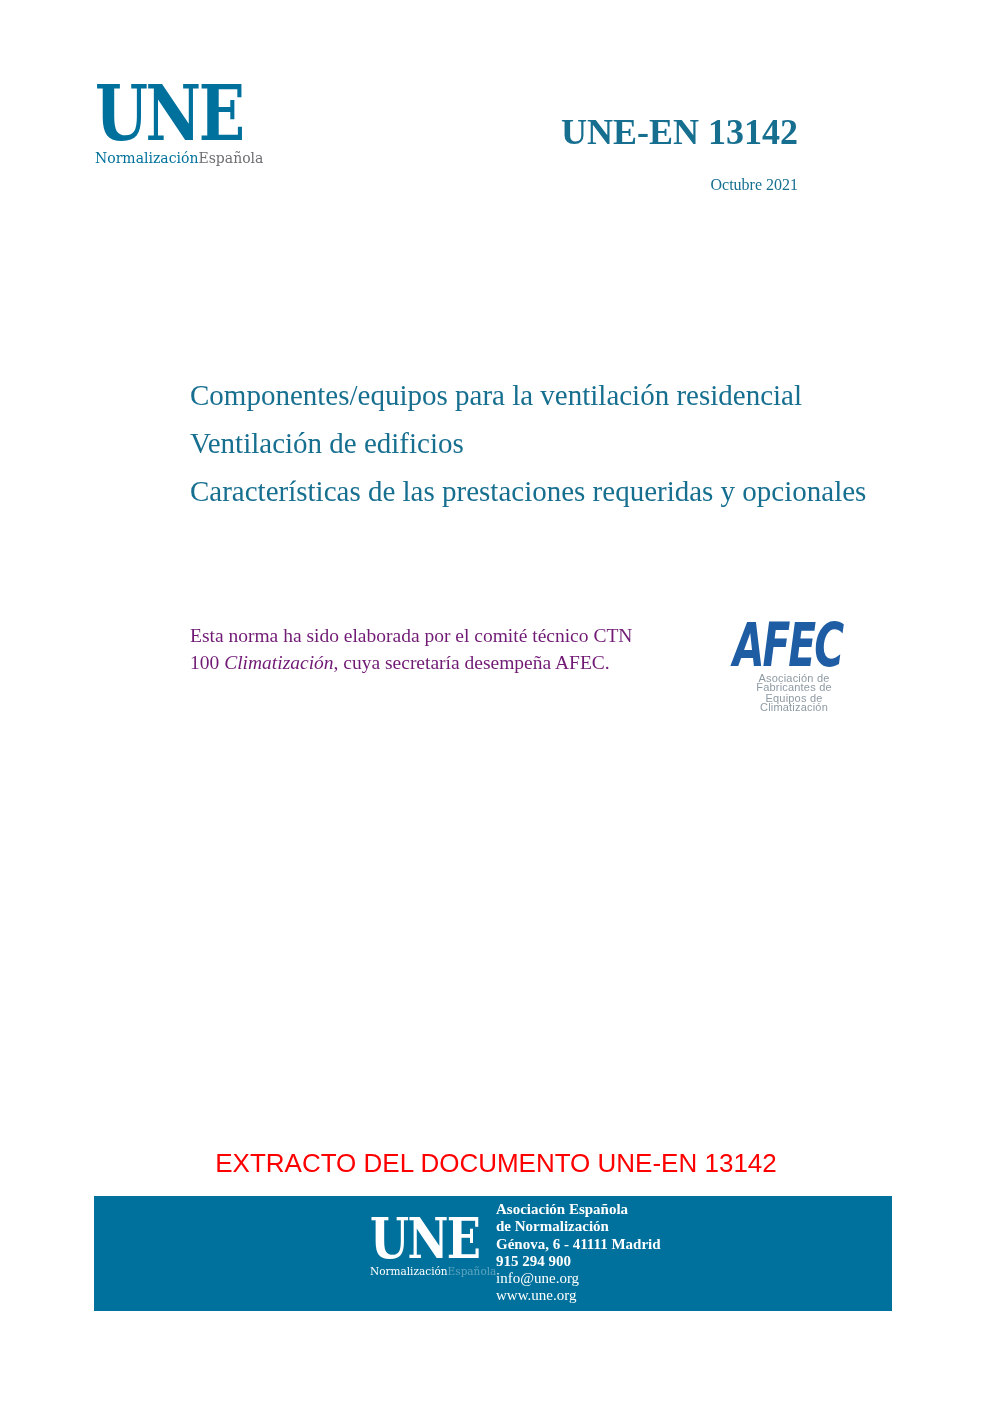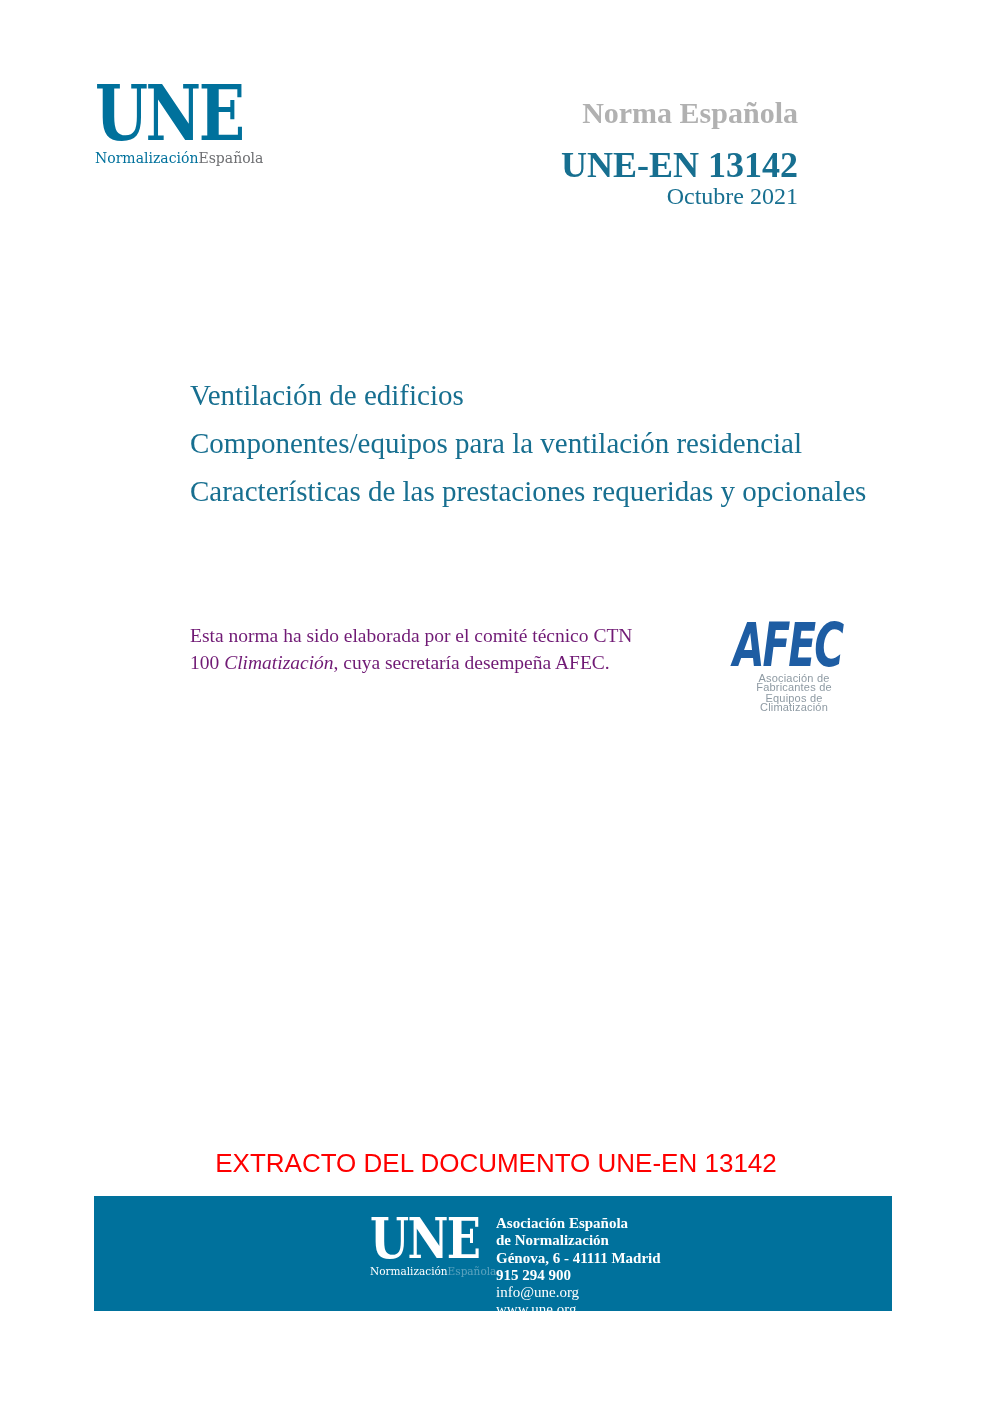--- a/index.html
+++ b/index.html
@@ -26,21 +26,21 @@
     white-space:nowrap;
   }
   .une-sub{margin-top:7px;font-family:"DejaVu Serif", serif;font-size:14px;line-height:14px;white-space:nowrap;}
   .une-sub .sub-teal{color:#00719c;}
   .une-sub .sub-gray{color:#6d6e71;}
 
   
   .header-right{position:absolute;right:94px;top:96px;text-align:right;}
   .doc-type{font-size:30px;font-weight:700;color:#b1b1b1;line-height:33px;}
   .doc-code{font-size:36px;font-weight:700;color:#176f90;line-height:40px;margin-top:16px;}
-  .doc-date{font-size:24px;color:#176f90;line-height:22px;}
+  .doc-date{font-size:16px;color:#176f90;line-height:22px;margin-top:22px;}
 
   
   .title-block{position:absolute;left:190px;top:376px;width:720px;color:#176f90;}
   .title-block p{margin:0 0 9px 0;font-size:29px;line-height:39px;font-weight:400;}
 
   
   .committee{
     position:absolute;left:190px;top:622px;width:460px;
     font-size:19.5px;line-height:27px;color:#701a75;
   }
@@ -91,48 +91,47 @@
     color:#ffffff;
     transform:scaleX(0.80);
     transform-origin:left top;
     white-space:nowrap;
   }
   .footer-une-sub{margin-top:4px;font-family:"DejaVu Serif", serif;font-size:10.5px;line-height:11px;white-space:nowrap;}
   .footer-une-sub .sub-white{color:#ffffff;}
   .footer-une-sub .sub-faded{color:rgba(255,255,255,0.35);}
 
   .footer-address{
-    position:absolute;left:402px;top:19px;
+    position:absolute;left:402px;top:5px;
     color:#ffffff;
     font-size:15px;line-height:17.3px;
   }
   .footer-address .line{white-space:nowrap;}
   .footer-address .bold{font-weight:700;}
 </style>
 </head>
 <body>
 
 <div class="page">
 
   <div class="header-logo">
     <span class="une-word">UNE</span>
     <div class="une-sub">
       <span class="sub-teal">Normalización</span><span class="sub-gray">Española</span>
     </div>
   </div>
 
   <div class="header-right">
-    <div class="doc-type">Norma Española</div>
     <div class="doc-code">UNE-EN 13142</div>
     <div class="doc-date">Octubre 2021</div>
   </div>
 
   <div class="title-block">
+    <p>Componentes/equipos para la ventilación residencial</p>
     <p>Ventilación de edificios</p>
-    <p>Componentes/equipos para la ventilación residencial</p>
     <p>Características de las prestaciones requeridas y opcionales</p>
   </div>
 
   <div class="committee">
     <span>Esta norma ha sido elaborada por el comité técnico CTN 100 </span><span class="it">Climatización</span><span>, cuya secretaría desempeña AFEC.</span>
   </div>
 
   <div class="afec">
     <span class="afec-word">AFEC</span>
     <div class="afec-caption">Asociación de Fabricantes de</div>

